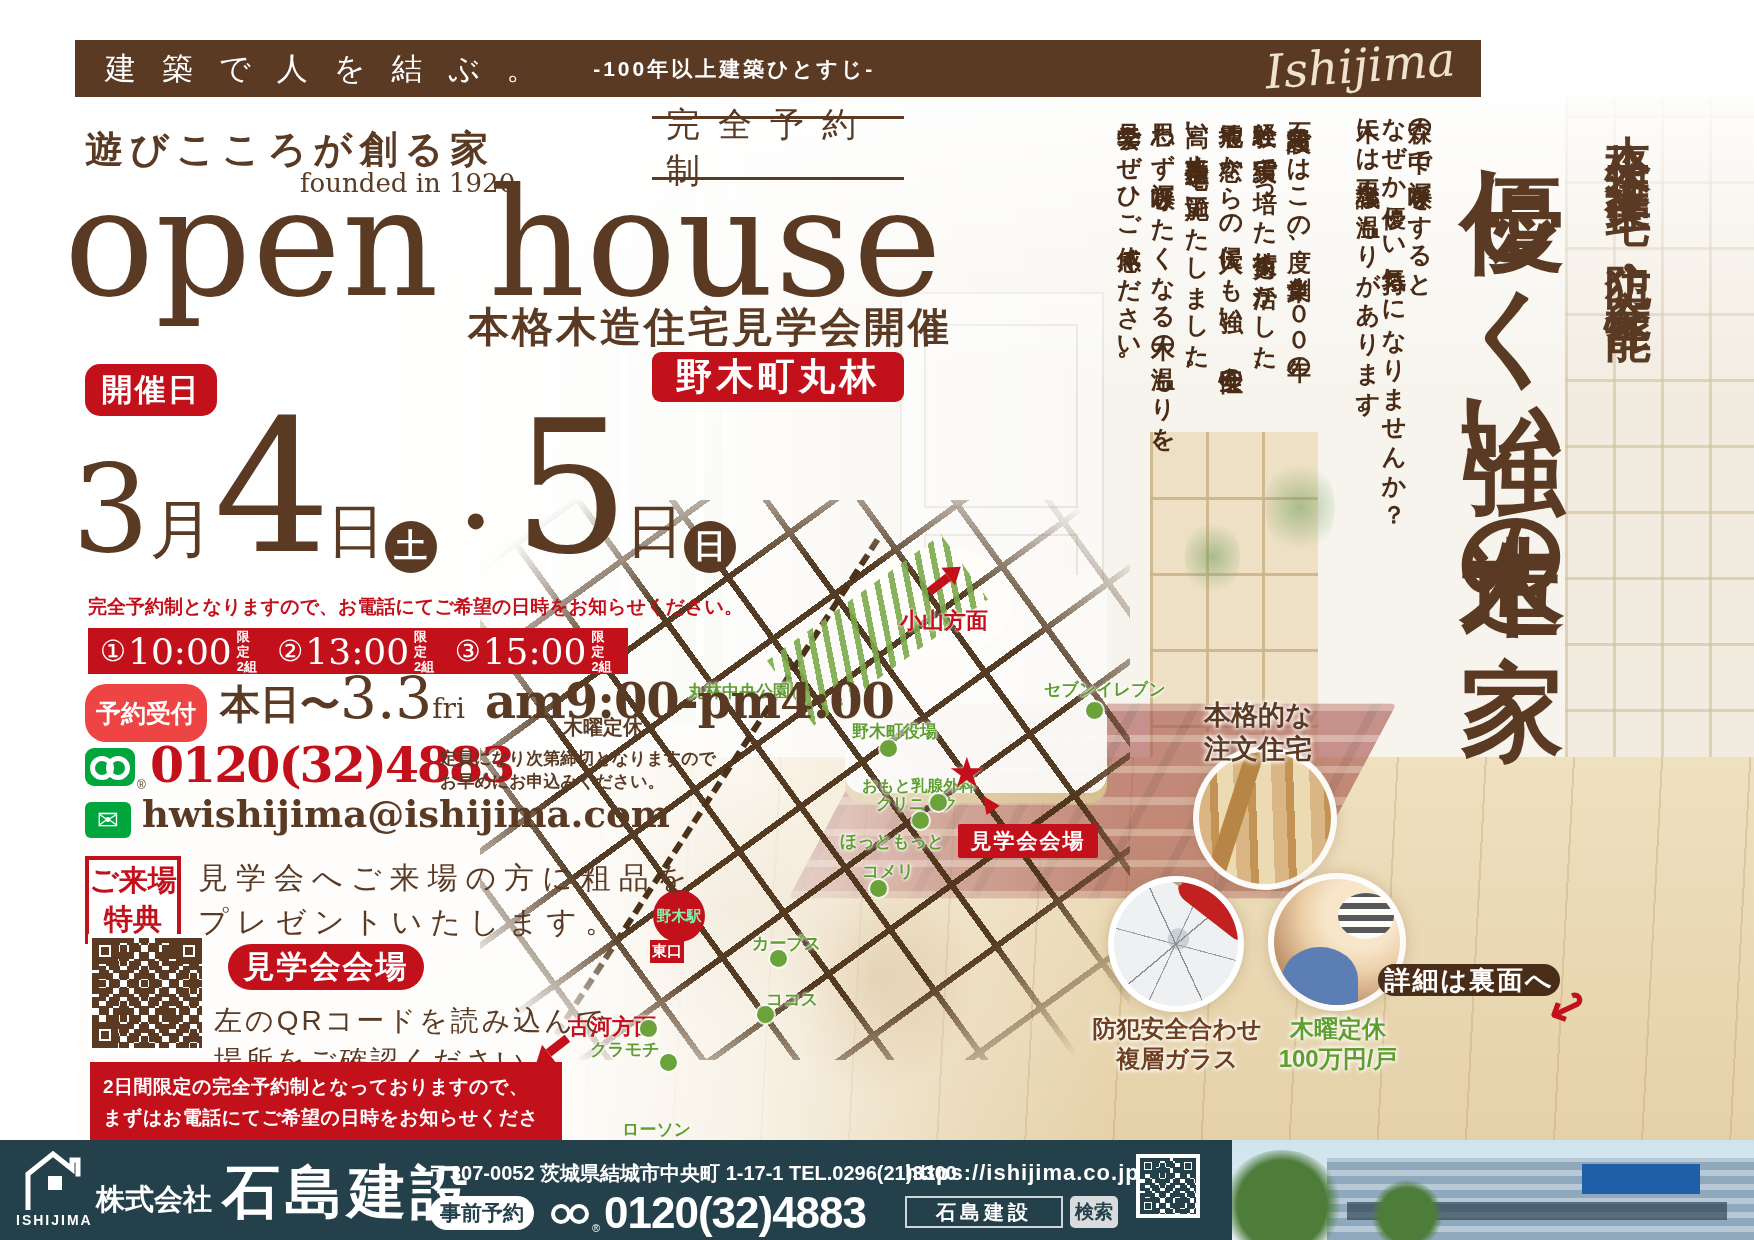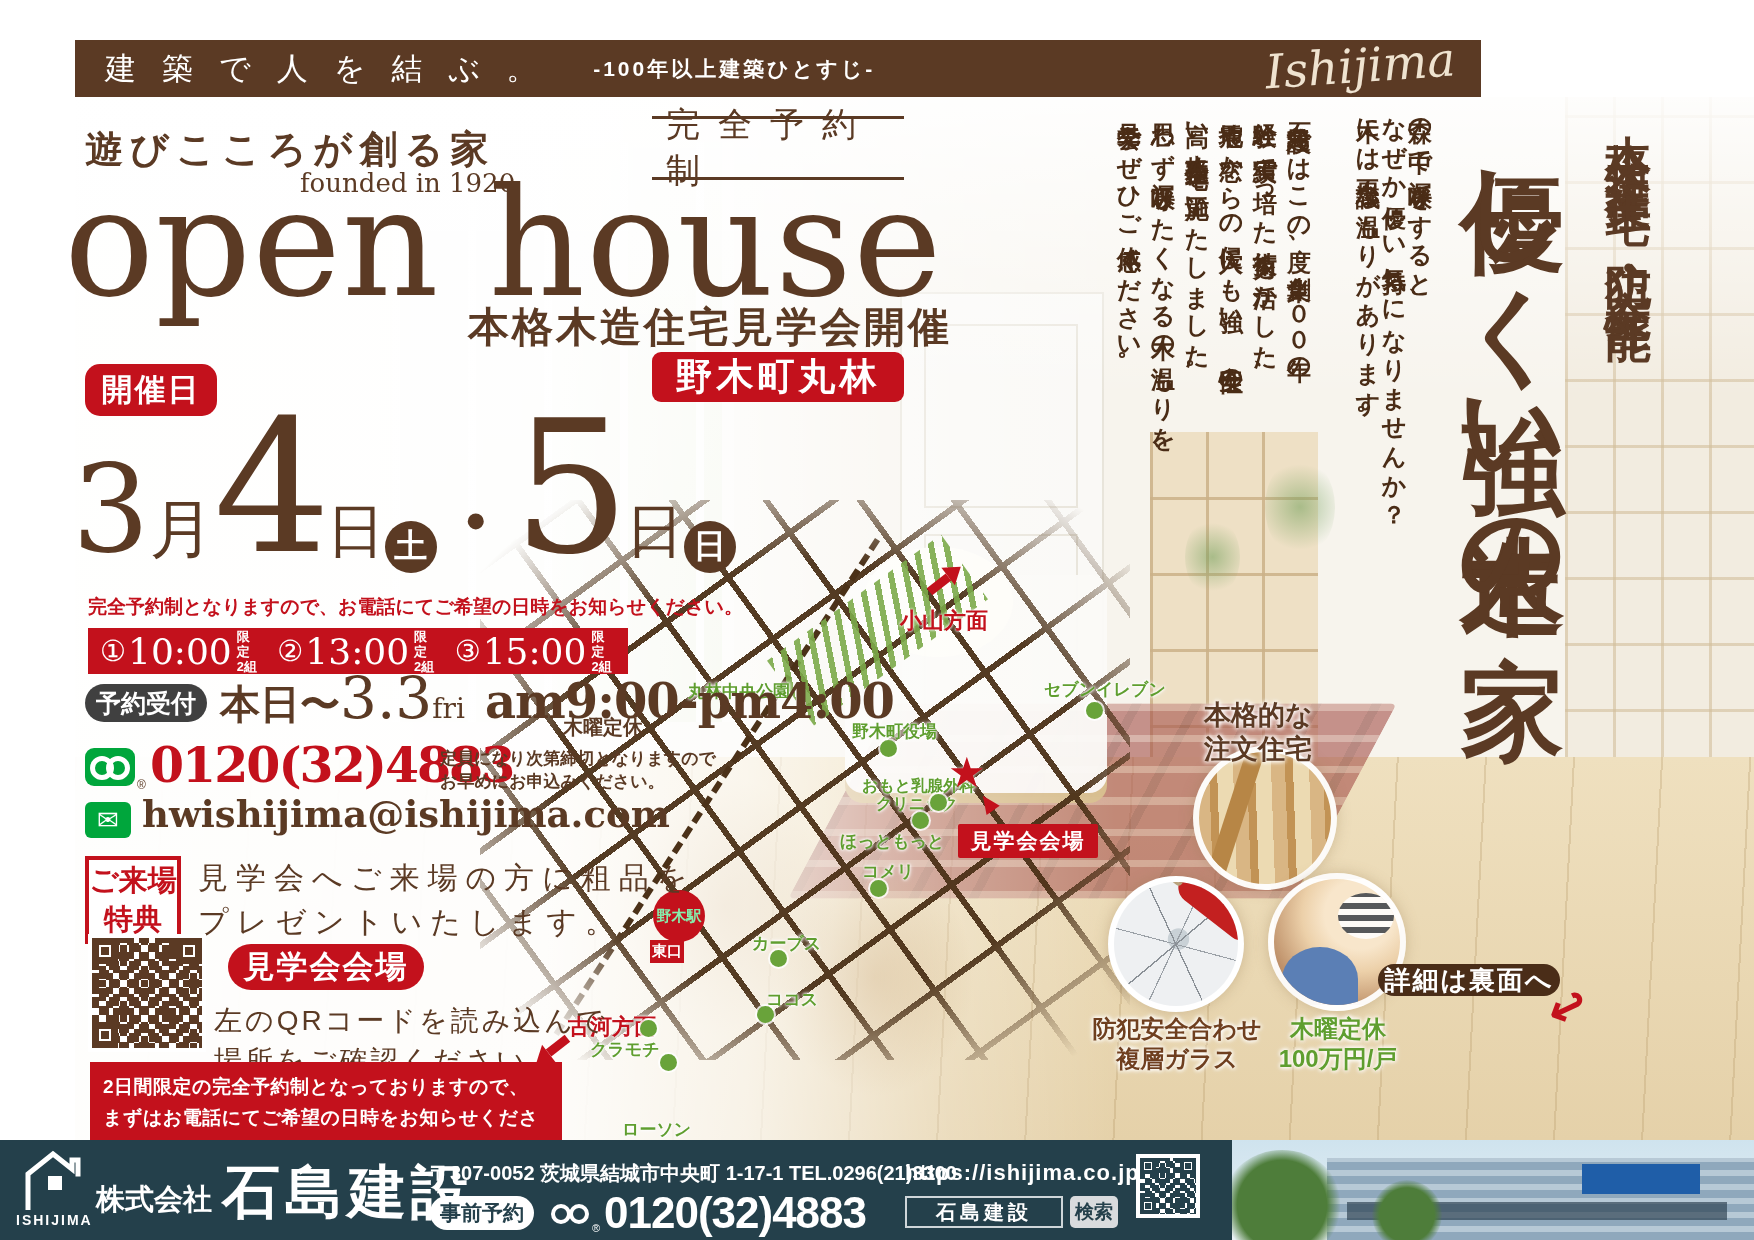--- a/index.html
+++ b/index.html
@@ -75,21 +75,21 @@
 
   
   .band{left:88px;top:628px;width:540px;height:46px;background:#c3111c;display:flex;align-items:center;
     padding:0 12px;box-sizing:border-box;gap:16px;z-index:5;}
   .slot{display:flex;align-items:center;color:#fff;}
   .slot .num{font-size:29px;font-family:"DejaVu Serif",serif;}
   .slot .time{font-size:36px;font-family:"DejaVu Serif",serif;margin-left:2px;}
   .slot .caps{display:flex;flex-direction:column;margin-left:5px;font-size:13px;font-weight:bold;line-height:15px;}
 
   
-  .bookbadge{left:85px;top:684px;width:122px;height:38px;background:#404040;border-radius:21px;color:#fff;
+  .bookbadge{left:85px;top:684px;width:122px;height:58px;background:#ef4444;border-radius:21px;color:#fff;
     font-size:25px;font-weight:bold;display:flex;align-items:center;justify-content:center;z-index:5;}
   .bookrow{left:220px;top:664px;display:flex;align-items:baseline;color:#5b3a24;z-index:5;font-family:"DejaVu Serif",serif;}
   .bookrow .from{font-size:40px;font-weight:bold;}
   .bookrow .to{font-size:58px;}
   .bookrow .dow{font-size:28px;}
   .bookrow .hours{font-size:48px;font-weight:bold;margin-left:20px;letter-spacing:-1px;}
   .closed{left:563px;top:714px;color:#5b3a24;font-size:20px;font-weight:bold;z-index:5;}
 
   
   .fdicon{left:85px;top:748px;width:50px;height:38px;background:#00a63c;border-radius:9px;z-index:5;}

